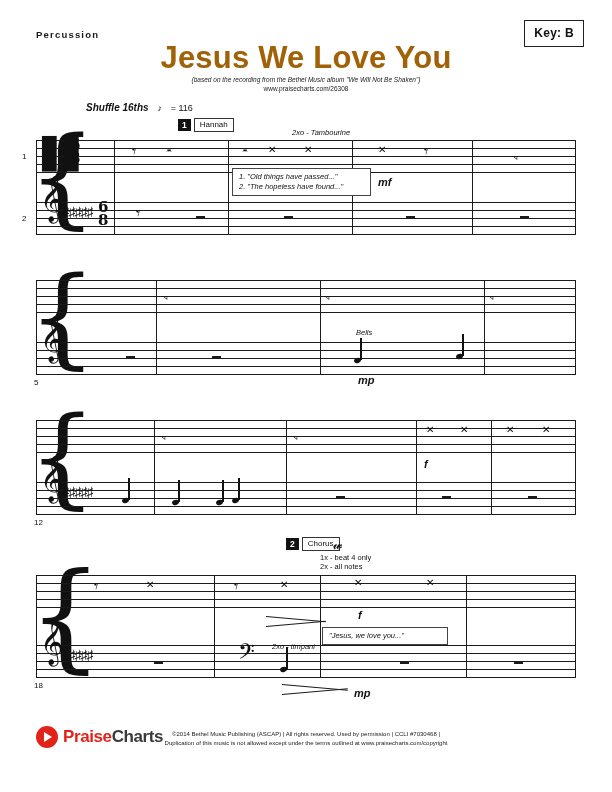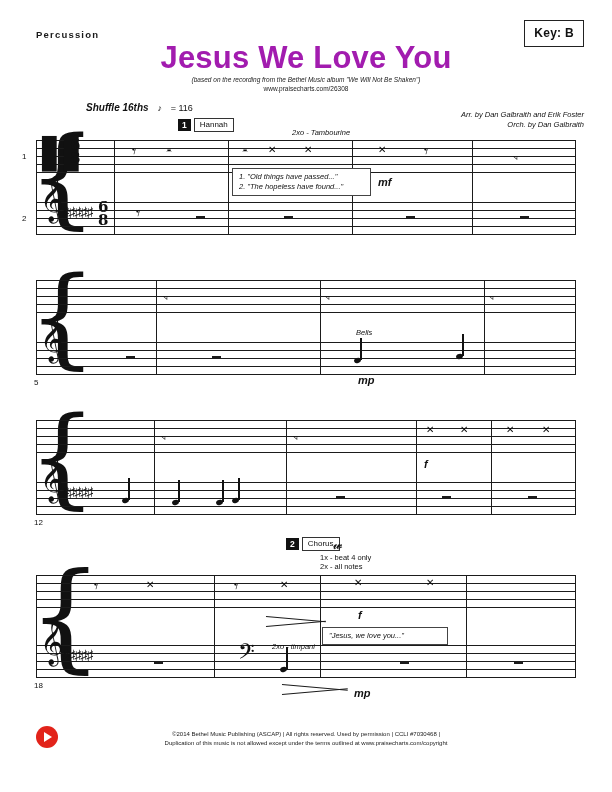--- a/index.html
+++ b/index.html
@@ -13,21 +13,21 @@
   .part-label{
     position:absolute;left:36px;top:29px;font-size:9.5px;font-weight:bold;
     letter-spacing:1.2px;color:#1a1a1a;
   }
   .key-box{
     position:absolute;right:28px;top:20px;border:1px solid #222;
     padding:5px 9px 6px 9px;font-size:12px;font-weight:bold;letter-spacing:.3px;
   }
   .title{
     position:absolute;left:0;right:0;top:40px;text-align:center;
-    font-size:31px;font-weight:bold;letter-spacing:.2px;color:#a21caf;
+    font-size:31px;font-weight:bold;letter-spacing:.2px;color:#a16207;
   }
   .subtitle1{
     position:absolute;left:0;right:0;top:76px;text-align:center;
     font-size:6.5px;font-style:italic;color:#222;
   }
   .subtitle2{
     position:absolute;left:0;right:0;top:85px;text-align:center;
     font-size:6.5px;color:#222;
   }
   .writers{
@@ -140,24 +140,20 @@
 </head>
 <body>
 
 <div class="page">
 
   <div class="part-label">Percussion</div>
   <div class="key-box">Key: B</div>
   <div class="title">Jesus We Love You</div>
   <div class="subtitle1">(based on the recording from the Bethel Music album "We Will Not Be Shaken")</div>
   <div class="subtitle2">www.praisecharts.com/26308</div>
-  <div class="arr">
-    <div>Arr. by Dan Galbraith and Erik Foster</div>
-    <div>Orch. by Dan Galbraith</div>
-  </div>
   <div class="tempo">
     <span>Shuffle 16ths</span>
     <span class="eq">♪</span>
     <span class="eq">= 116</span>
   </div>
 
   <div class="system" style="top:140px;">
     <div class="brace" style="top:-6px;--bf:108px;">{</div>
 
     <div class="staff" style="top:0px;">
@@ -391,19 +387,22 @@
       <i style="width:66px;transform:rotate(5deg);top:1px;"></i>
       <i style="width:66px;transform:rotate(-5deg);top:11px;"></i>
     </div>
     <div class="dyn" style="left:318px;top:112px;">mp</div>
     <div class="rest-half" style="left:364px;top:86px;"></div>
     <div class="rest-half" style="left:478px;top:86px;"></div>
   </div>
 
   <div class="footer-logo">
     <span class="logo-mark"></span>
+    <span class="logo-text">
+      <span class="a">Praise</span><span class="b">Charts</span>
+    </span>
   </div>
   <div class="copyright">
     <div>©2014 Bethel Music Publishing (ASCAP) | All rights reserved. Used by permission |  CCLI #7030468 |</div>
     <div>Duplication of this music is not allowed except under the terms outlined at www.praisecharts.com/copyright</div>
   </div>
 
 </div>
 
 </body></html>

